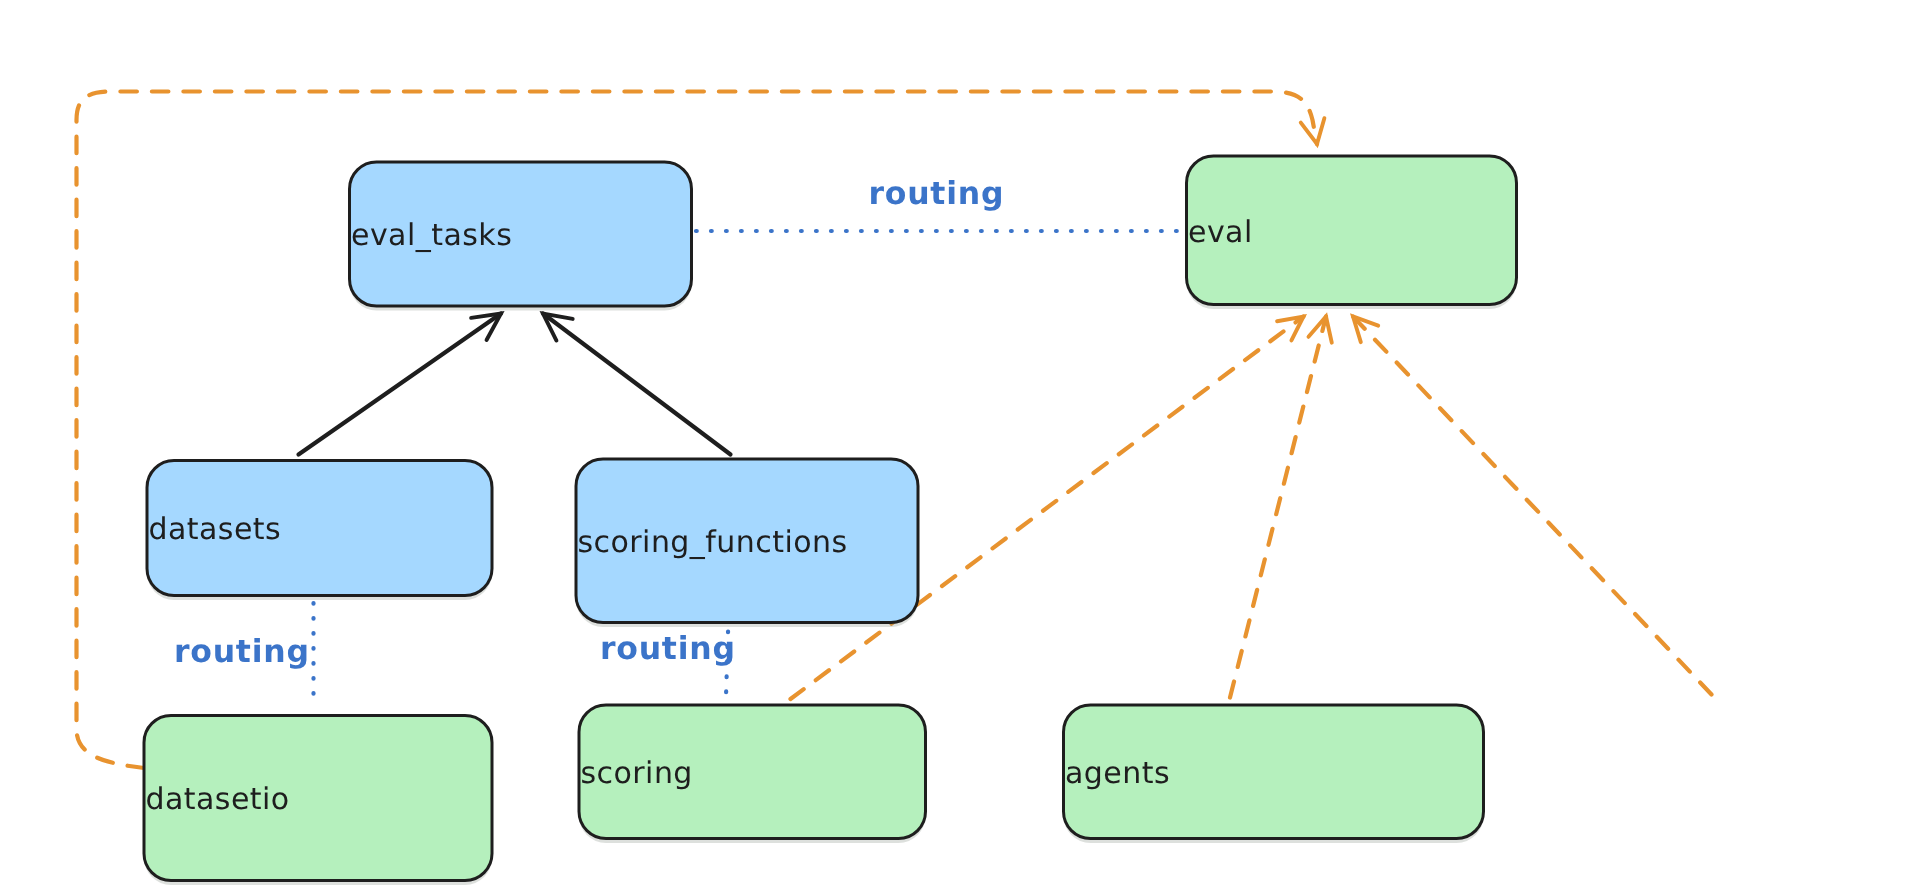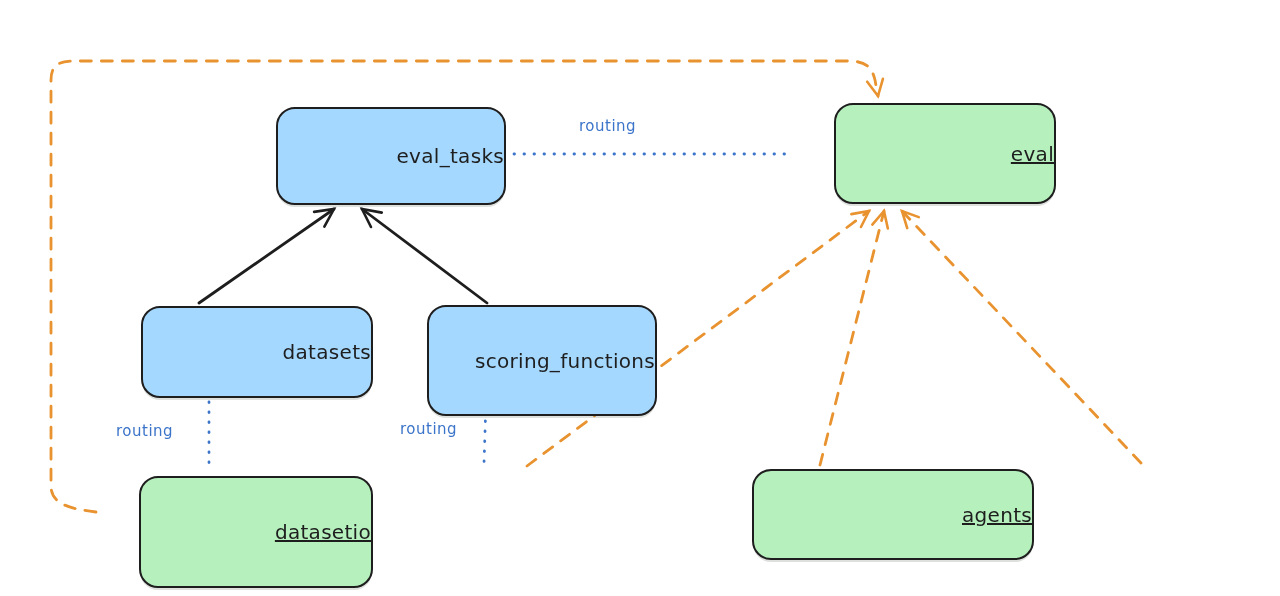--- a/index.html
+++ b/index.html
@@ -21,35 +21,34 @@
     width: 1280px;
     height: 596px;
     pointer-events: none;
   }
   .node {
     position: absolute;
     border: 2.5px solid #1e1e1e;
     border-radius: 19px;
     display: flex;
     align-items: center;
-    justify-content: flex-end;
+    justify-content: flex-start;
     font-size: 20px;
     color: #1e1e1e;
     letter-spacing: 0.3px;
     box-shadow: 0 3px 0 -1px rgba(120,130,120,0.25);
     box-sizing: border-box;
-    margin-left: 44px;
   }
   .node.blue  { background: #a5d8ff; }
-  .node.green { background: #b5f0bd; text-decoration: underline; }
+  .node.green { background: #b5f0bd; }
   .edge-label {
     position: absolute;
     color: #3b74c9;
-    font-size: 15px;
-    font-weight: normal;
+    font-size: 21px;
+    font-weight: bold;
     letter-spacing: 0.5px;
     white-space: nowrap;
   }
 </style>
 </head>
 <body>
 
 <div class="canvas">
 
   <svg class="edges" width="1280" height="596" viewBox="0 0 1280 596" xmlns="http://www.w3.org/2000/svg">
@@ -76,32 +75,35 @@
   </svg>
 
   <div class="node blue" style="left:232px; top:107px; width:230px; height:98px;">
     <span>eval_tasks</span>
   </div>
 
   <div class="node green" style="left:790px; top:103px; width:222px; height:101px;">
     <span>eval</span>
   </div>
 
-  <div class="node blue" style="left:97px; top:306px; width:232px; height:92px;padding-left:12px;">
+  <div class="node blue" style="left:97px; top:306px; width:232px; height:92px;">
     <span>datasets</span>
   </div>
 
   <div class="node blue" style="left:383px; top:305px; width:230px; height:111px;">
     <span>scoring_functions</span>
   </div>
 
   <div class="node green" style="left:95px; top:476px; width:234px; height:112px;">
     <span>datasetio</span>
   </div>
 
+  <div class="node green" style="left:385px; top:469px; width:233px; height:91px;">
+    <span>scoring</span>
+  </div>
 
   <div class="node green" style="left:708px; top:469px; width:282px; height:91px;">
     <span>agents</span>
   </div>
 
 
   <div class="edge-label" style="left:579px; top:117px;">routing</div>
 
   <div class="edge-label" style="left:116px; top:422px;">routing</div>
 

